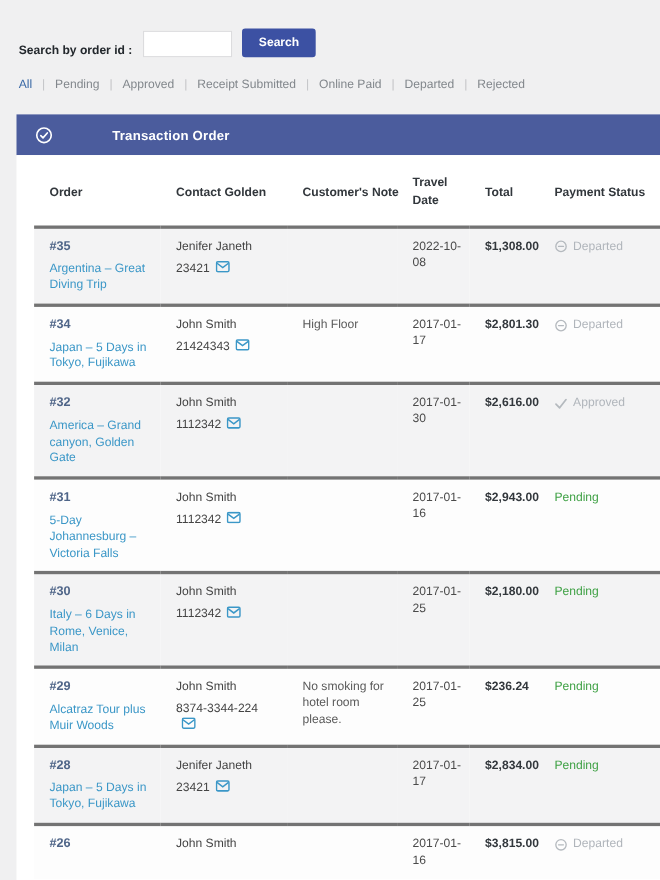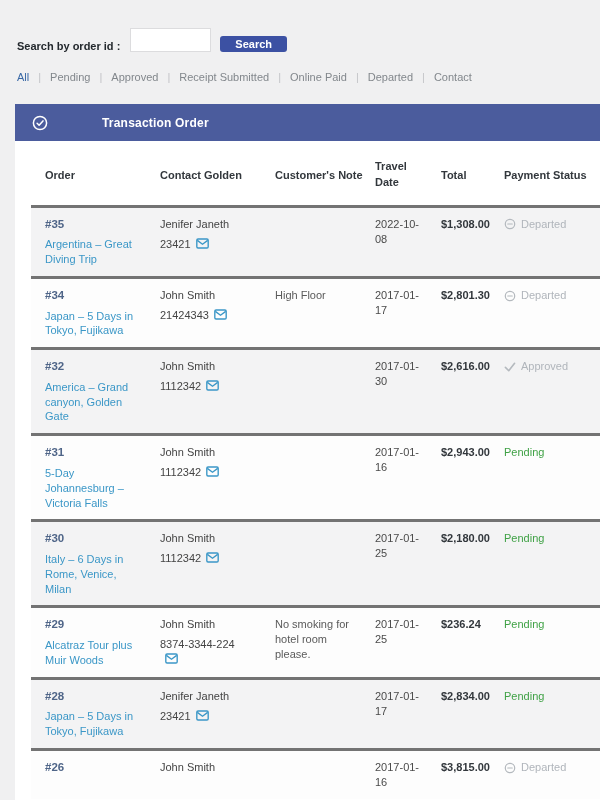--- a/index.html
+++ b/index.html
@@ -7,21 +7,21 @@
   body { background:#f0f0f1; font-family:"Liberation Sans", sans-serif; }
 
   .top-controls { padding:26px 0 0 17px; }
   .control-row { display:flex; align-items:flex-end; height:26px; }
   .control-row + .control-row { margin-top:17px; }
   .ctl-label { font-size:11px; font-weight:bold; color:#23282d; margin-right:10px; }
   .sub-label { font-size:11px; color:#909090; margin-right:9px; }
   .txt-input { width:81px; height:24px; border:1px solid #dcdcde; background:#fff; outline:none; padding:0 6px; font-size:11px; }
   .txt-input.date { width:84px; }
   .btn { background:#3c51a3; color:#fff; font-weight:bold; font-size:11px;
-         border:none; border-radius:3px; height:16px; padding:0 15px; margin-left:9px; cursor:pointer; }
+         border:none; border-radius:3px; height:26px; padding:0 15px; margin-left:9px; cursor:pointer; }
   .to-label { margin-left:9px; }
 
   .tabs { margin:19px 0 0 17px; display:flex; align-items:center; font-size:11px; color:#82878c; }
   .tab { cursor:pointer; }
   .tab.active { color:#3968a6; }
   .tab-sep { color:#c3c4c7; margin:0 9px; }
 
   .panel { margin:21px 0 0 15px; width:585px; }
   .panel-bar { height:37px; background:#4b5c9d; display:flex; align-items:center; padding-left:17px;gap:43px; }
   .panel-bar .bar-icon { display:inline-flex; margin-right:11px; }
@@ -66,21 +66,21 @@
     <span class="tab">Pending</span>
     <span class="tab-sep">|</span>
     <span class="tab">Approved</span>
     <span class="tab-sep">|</span>
     <span class="tab">Receipt Submitted</span>
     <span class="tab-sep">|</span>
     <span class="tab">Online Paid</span>
     <span class="tab-sep">|</span>
     <span class="tab">Departed</span>
     <span class="tab-sep">|</span>
-    <span class="tab">Contact</span>
+    <span class="tab">Rejected</span>
   </div>
 
 <div class="panel">
   <div class="panel-bar">
     <span class="bar-icon">
       <svg width="16" height="16" viewBox="0 0 16 16">
         <circle cx="8" cy="8" r="6.6" fill="none" stroke="#ffffff" stroke-width="1.5"></circle>
         <path d="M5.1 8.3 l2 2 L11 5.9" fill="none" stroke="#ffffff" stroke-width="1.5" stroke-linecap="round" stroke-linejoin="round"></path>
       </svg>
     </span>

